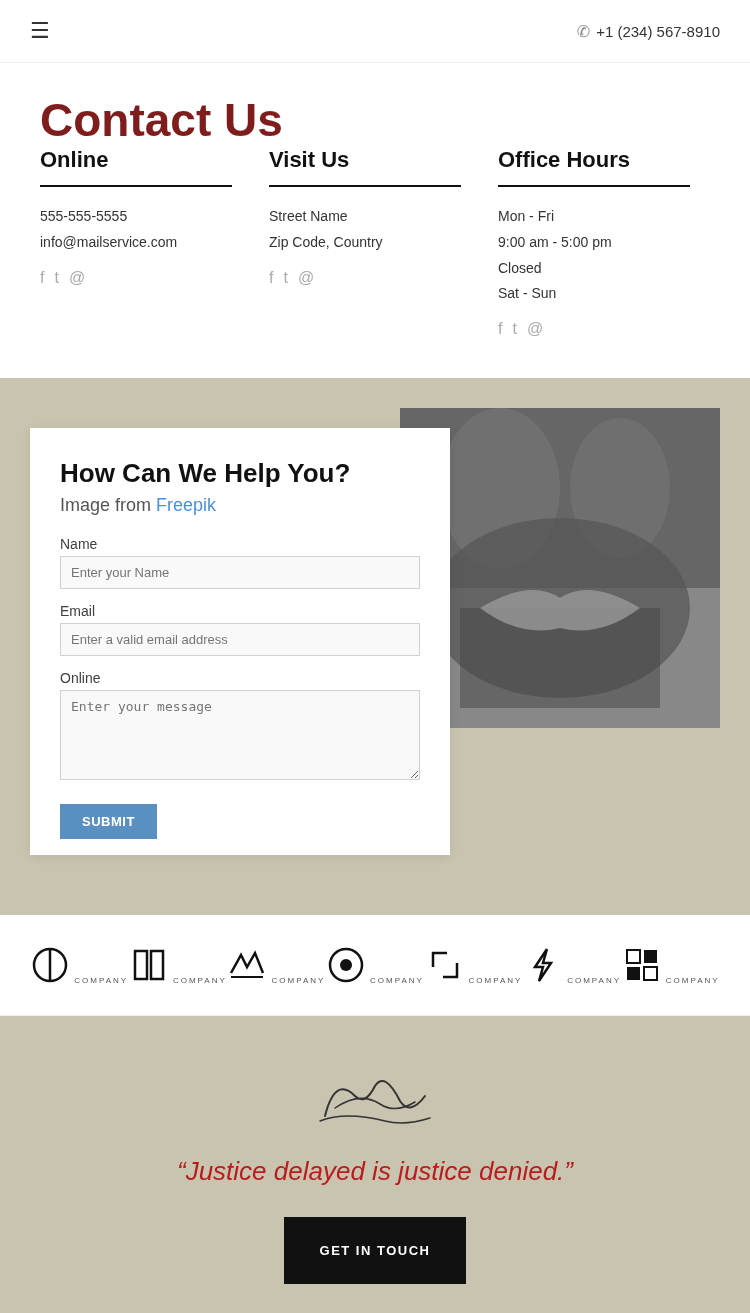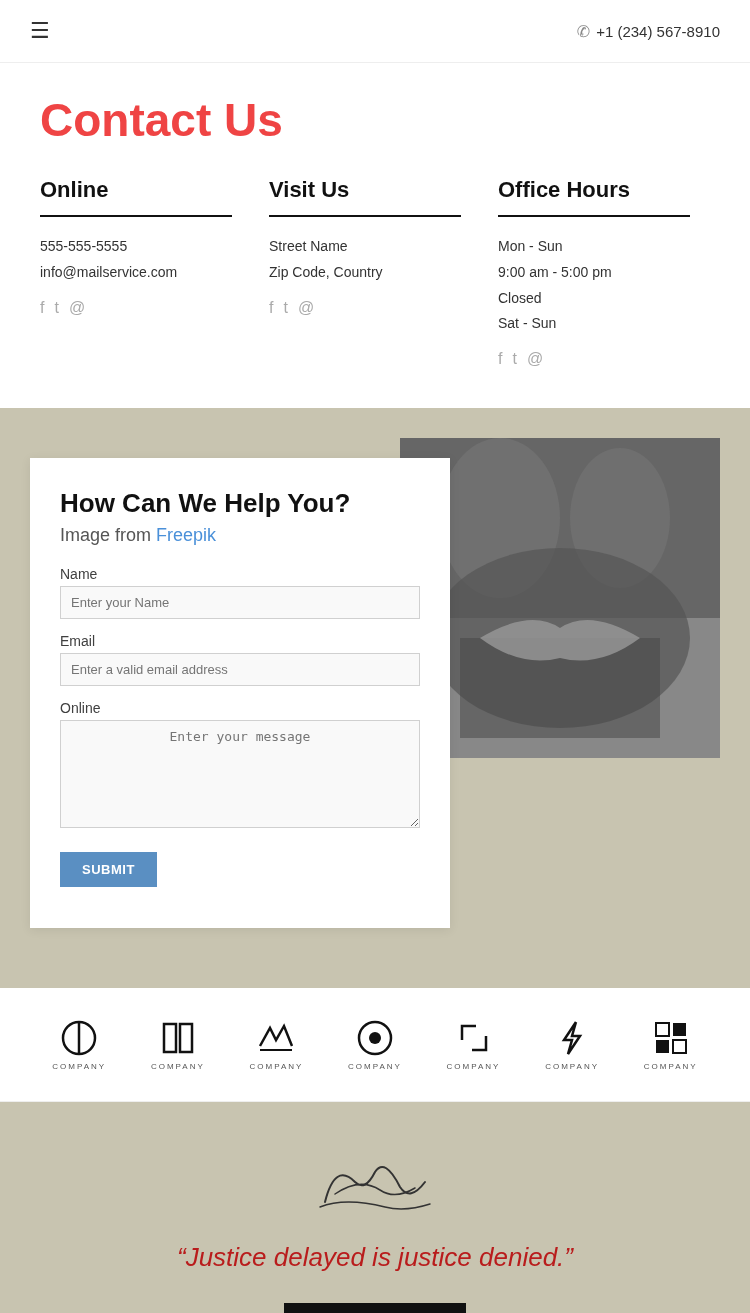--- a/index.html
+++ b/index.html
@@ -12,59 +12,59 @@
       align-items: center;
       padding: 18px 30px;
       border-bottom: 1px solid #eee;
     }
     .hamburger { font-size: 22px; cursor: pointer; color: #333; }
     .phone-area { display: flex; align-items: center; gap: 6px; font-size: 15px; color: #333; }
     .phone-icon { color: #888; font-size: 16px; }
 
     
     .contact-section { padding: 30px 40px 40px; }
-    .contact-section h1 { font-size: 46px; font-weight: bold; margin-bottom: 30px; color: #ef4444; }
+    .contact-section h1 { font-size: 46px; font-weight: bold; color: #7f1d1d; }
     .columns { display: flex; gap: 17px; }
     .col { flex: 1; padding-right: 20px; }
     .col h2 { font-size: 22px; font-weight: bold; margin-bottom: 12px; color: #111; }
     .col-divider { border: none; border-top: 2px solid #111; margin-bottom: 18px; }
     .col p { font-size: 14px; color: #333; line-height: 1.7; margin-bottom: 2px; }
     .social-icons { display: flex; gap: 10px; margin-top: 14px; }
     .social-icon { font-size: 16px; color: #aaa; cursor: pointer; }
 
     
     .gray-section {
       background: #c8c4b0;
       padding: 50px 30px 60px;
       position: relative;
       min-height: 520px;
     }
     .form-card {
       background: #fff;
-      padding: 30px 30px 41px;
+      padding: 30px 30px 16px;
       width: 420px;
       position: relative;
       z-index: 2;
       box-shadow: 0 2px 10px rgba(0,0,0,0.08);
     }
     .form-card h2 { font-size: 26px; font-weight: bold; margin-bottom: 6px; color: #111; }
     .freepik-link { font-size: 18px; color: #555; margin-bottom: 20px; }
     .freepik-link a { color: #4a90d9; text-decoration: none; }
     .form-group { margin-bottom: 14px; }
     .form-group label { display: block; font-size: 14px; color: #404040; margin-bottom: 4px; }
     .form-group input, .form-group textarea {
       width: 100%;
       border: 1px solid #d0d0d0;
       padding: 8px 10px;
       font-size: 13px;
       color: #666;
       outline: none;
       background: #f9f9f9;
     }
-    .form-group textarea { resize: vertical; height: 108px; text-align: center; }
+    .form-group textarea { resize: vertical; height: 90px; }
     .submit-btn {
       background: #5a8fc2;
       color: #fff;
       border: none;
       padding: 10px 22px;
       font-size: 13px;
       font-weight: bold;
       cursor: pointer;
       margin-top: 6px;
       letter-spacing: 0.5px;
@@ -83,21 +83,21 @@
 
     
     .logos-section {
       background: #fff;
       padding: 30px 30px;
       display: flex;
       justify-content: space-around;
       align-items: center;
       border-bottom: 1px solid #eee;
     }
-    .logo-item { display: flex; flex-direction: column; align-items: center; gap: 4px; }
+    .logo-item { display: flex; flex-direction: row; align-items: flex-end; gap: 4px; }
     .logo-label { font-size: 8px; letter-spacing: 2px; color: #555; text-transform: uppercase; }
 
     
     .quote-section {
       background: #c8c4b0;
       padding: 50px 30px 40px;
       text-align: center;
     }
     .signature { margin-bottom: 16px; }
     .signature svg { width: 140px; height: 70px; }
@@ -149,21 +149,21 @@
       <div class="social-icons">
         <span class="social-icon">f</span>
         <span class="social-icon">t</span>
         <span class="social-icon">@</span>
       </div>
     </div>
 
     <div class="col">
       <h2>Office Hours</h2>
       <hr class="col-divider">
-      <p>Mon - Sun</p>
+      <p>Mon - Fri</p>
       <p>9:00 am - 5:00 pm</p>
       <p>Closed</p>
       <p>Sat - Sun</p>
       <div class="social-icons">
         <span class="social-icon">f</span>
         <span class="social-icon">t</span>
         <span class="social-icon">@</span>
       </div>
     </div>
 

